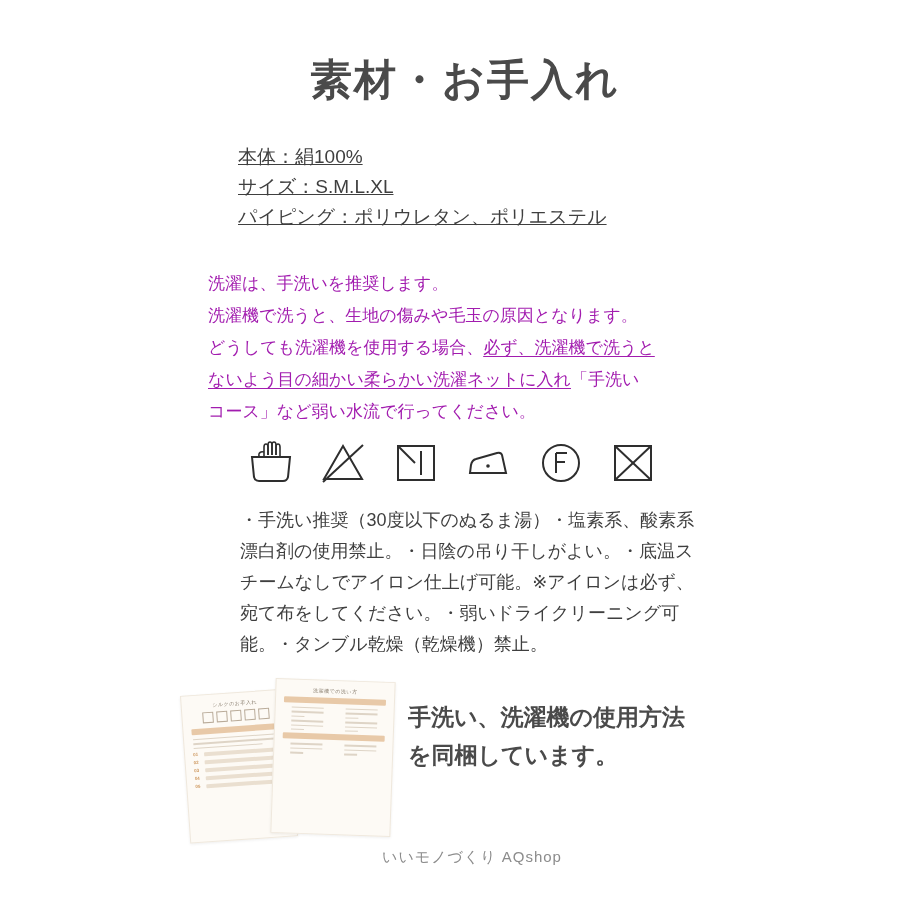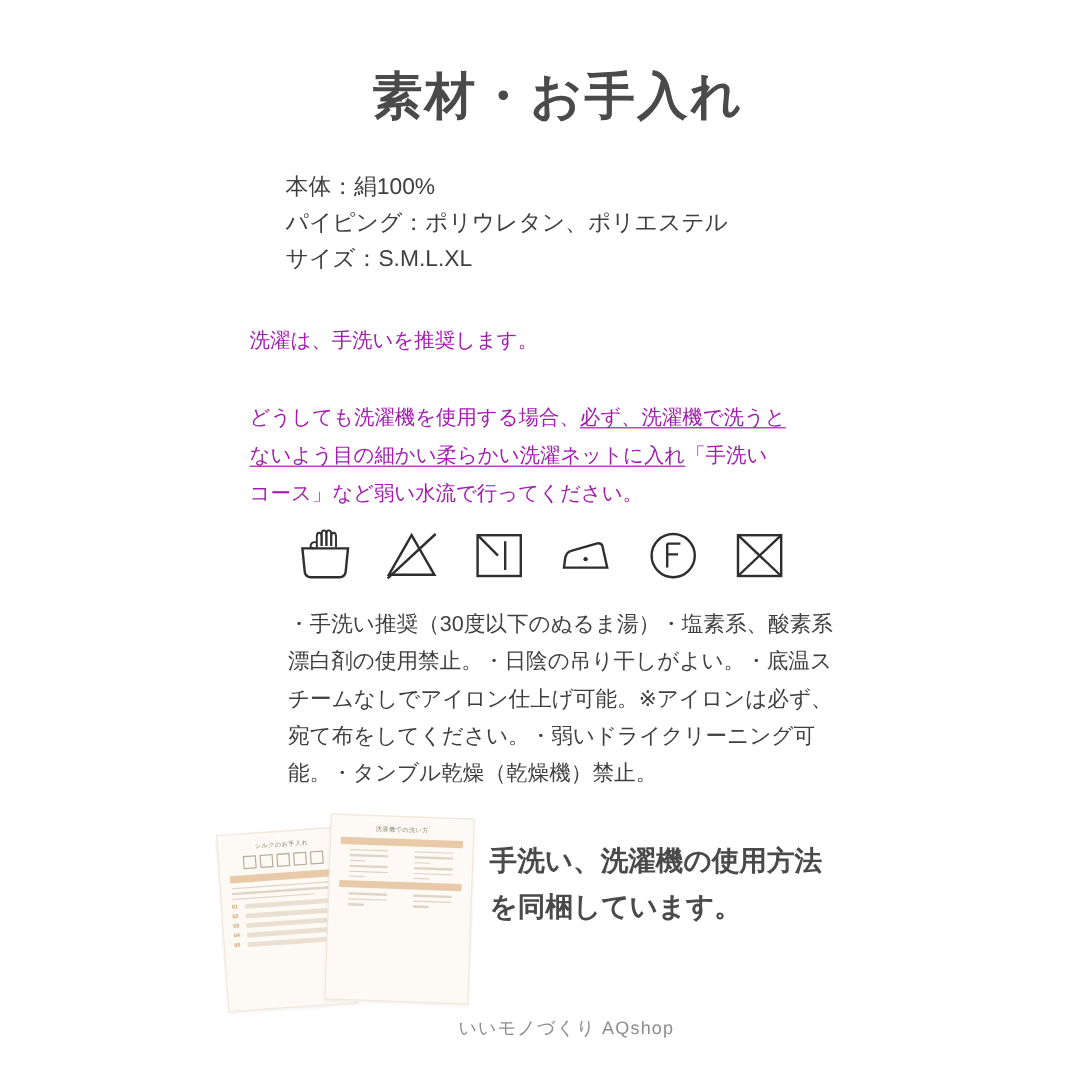--- a/index.html
+++ b/index.html
@@ -36,21 +36,21 @@
 
   
   .spec {
     position: absolute;
     left: 238px;
     top: 142px;
     font-size: 19px;
     line-height: 30px;
     color: #3f3f3f;
   }
-  .spec div { white-space: nowrap; }
+  .spec div { white-space: nowrap; text-decoration: underline; }
 
   
   .wash-desc {
     position: absolute;
     left: 208px;
     top: 268px;
     width: 560px;
     font-size: 17px;
     line-height: 32px;
     color: #a21caf;
@@ -201,27 +201,27 @@
 </style>
 </head>
 <body>
 
 <div class="page">
 
   <div class="title">素材・お手入れ</div>
 
   <div class="spec">
     <div>本体：絹100%</div>
+    <div>サイズ：S.M.L.XL</div>
     <div>パイピング：ポリウレタン、ポリエステル</div>
-    <div>サイズ：S.M.L.XL</div>
   </div>
 
   <div class="wash-desc">
     <span>洗濯は、手洗いを推奨します。</span><br>
-    <br>
+    <span>洗濯機で洗うと、生地の傷みや毛玉の原因となります。</span><br>
     <span>どうしても洗濯機を使用する場合、</span><span class="u">必ず、洗濯機で洗うと</span><br>
     <span class="u">ないよう目の細かい柔らかい洗濯ネットに入れ</span><span>「手洗い</span><br>
     <span>コース」など弱い水流で行ってください。</span>
   </div>
 
   <div class="symbols">
 
     <div class="sym">
       <svg width="48" height="48" viewBox="0 0 48 48">
         <path d="M5 18 L43 18 L41 38 Q40 42 36 42 L12 42 Q8 42 7 38 Z" fill="none" stroke="#2e2e2e" stroke-width="2"></path>

